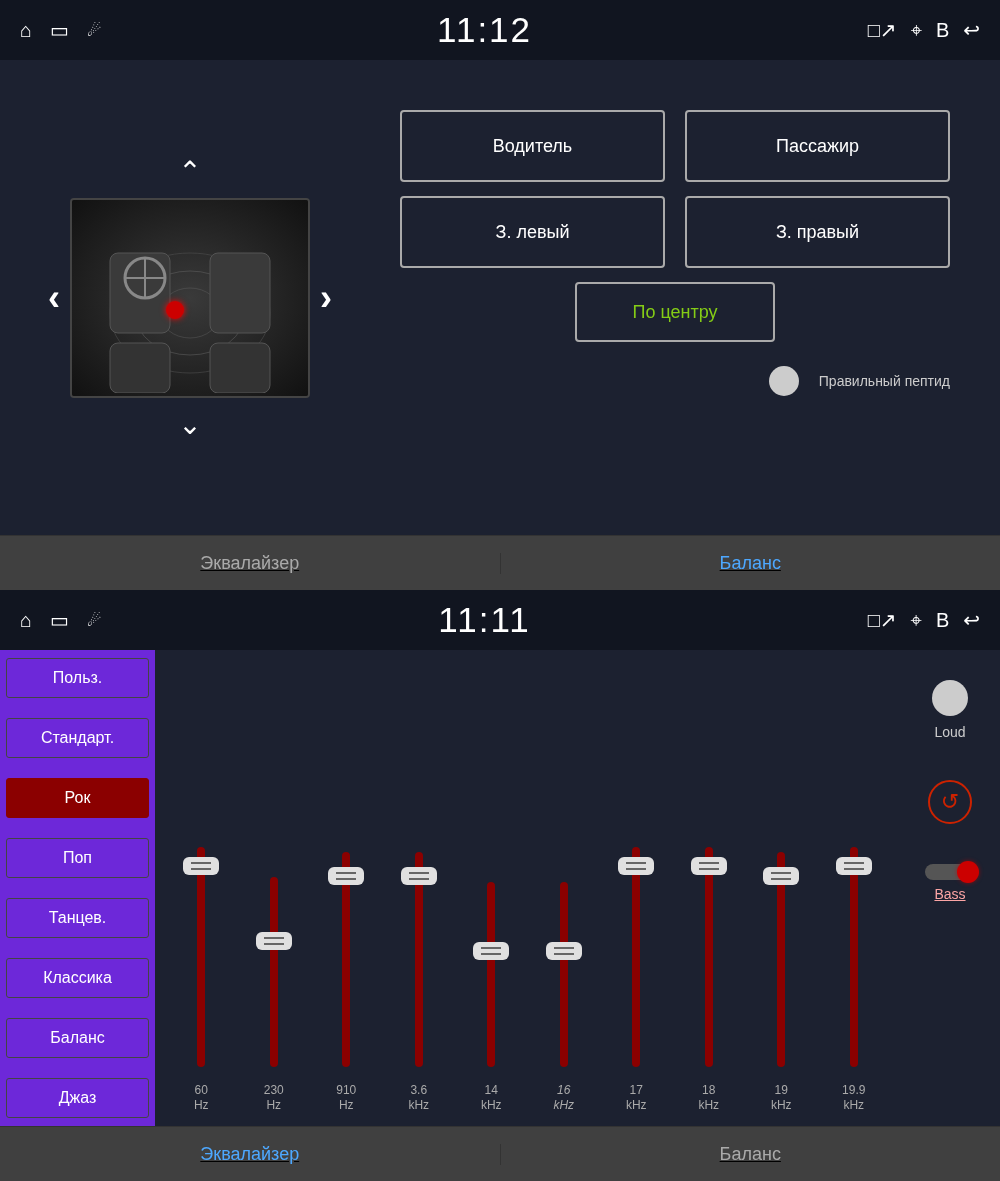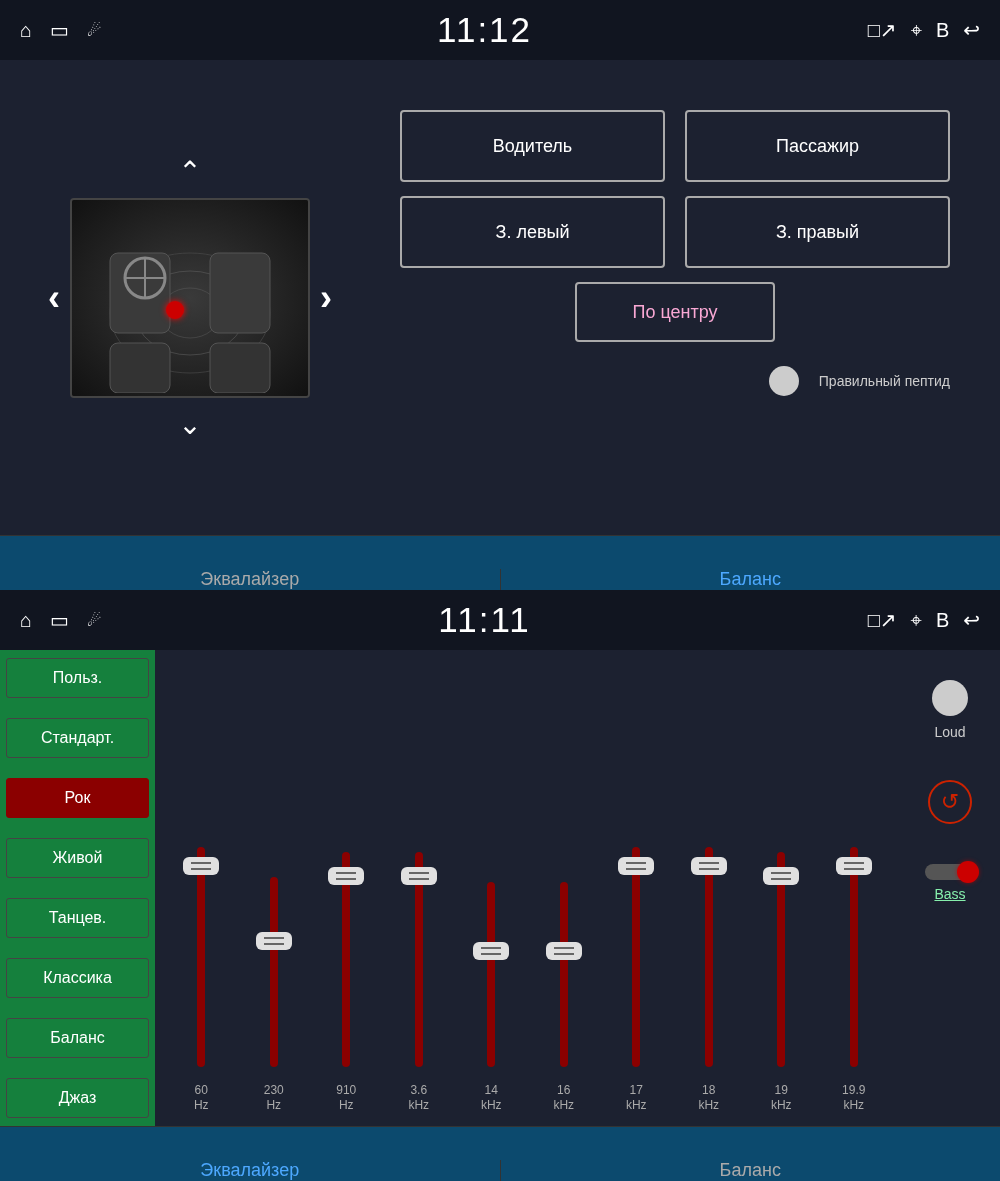--- a/index.html
+++ b/index.html
@@ -155,21 +155,21 @@
     .center-btn-row {
       display: flex;
       justify-content: center;
     }
 
     .center-btn {
       width: 200px;
       height: 60px;
       background: transparent;
       border: 2px solid #aaa;
-      color: #f9a8d4;
+      color: #84cc16;
       font-size: 18px;
       border-radius: 4px;
       cursor: pointer;
       display: flex;
       align-items: center;
       justify-content: center;
     }
 
     .toggle-area {
       display: flex;
@@ -187,24 +187,25 @@
     }
 
     .toggle-label {
       color: #ccc;
       font-size: 14px;
     }
 
     
     .tab-bar {
       height: 55px;
-      background: #0c4a6e;
-      display: flex;
-      align-items: flex-end;
+      background: #404040;
+      display: flex;
+      align-items: center;
       border-top: 1px solid #333;
+      text-decoration: underline;
     }
 
     .tab-item {
       flex: 1;
       display: flex;
       align-items: center;
       justify-content: center;
       color: #aaa;
       font-size: 18px;
       cursor: pointer;
@@ -231,21 +232,21 @@
     .eq-main {
       flex: 1;
       display: flex;
       flex-direction: row;
       overflow: hidden;
     }
 
     
     .preset-list {
       width: 155px;
-      background: #15803d;
+      background: #6d28d9;
       display: flex;
       flex-direction: column;
       padding: 8px 6px;
       gap: 20px;
     }
 
     .preset-item {
       height: 52px;
       display: flex;
       align-items: center;
@@ -402,21 +403,21 @@
       height: 22px;
       background: #cc0000;
       border-radius: 50%;
       position: absolute;
       right: -4px;
       top: -3px;
       box-shadow: 0 0 4px rgba(200,0,0,0.6);
     }
 
     .bass-label {
-      color: #86efac;
+      color: #fca5a5;
       font-size: 14px;
       text-decoration: underline;
     }
 
     
     .freq-labels {
       display: flex;
       justify-content: space-around;
       padding: 0 0 12px 0;
     }
@@ -525,21 +526,21 @@
       <span class="icon-btn">↩</span>
     </div>
   </div>
 
   <div class="eq-main">
 
     <div class="preset-list" id="preset-list">
         <div class="preset-item">Польз.</div>
         <div class="preset-item">Стандарт.</div>
         <div class="preset-item active">Рок</div>
-        <div class="preset-item">Живой</div>
+        <div class="preset-item">Поп</div>
         <div class="preset-item">Танцев.</div>
         <div class="preset-item">Классика</div>
         <div class="preset-item">Баланс</div>
         <div class="preset-item">Джаз</div>
       </div>
 
     <div class="eq-sliders-area">
       <div class="sliders-container" id="sliders-container">
           <div class="slider-col">
             <div class="slider-track" style="height: 220px;">
@@ -591,21 +592,21 @@
               <div class="slider-thumb" style="top: 10px;"></div>
             </div>
           </div>
         </div>
       <div class="freq-labels" id="freq-labels">
           <div class="slider-label" style="flex: 1 1 0%; text-align: center;">60<br>Hz</div>
           <div class="slider-label" style="flex: 1 1 0%; text-align: center;">230<br>Hz</div>
           <div class="slider-label" style="flex: 1 1 0%; text-align: center;">910<br>Hz</div>
           <div class="slider-label" style="flex: 1 1 0%; text-align: center;">3.6<br>kHz</div>
           <div class="slider-label" style="flex: 1 1 0%; text-align: center;">14<br>kHz</div>
-          <div class="slider-label" style="flex: 1 1 0%; text-align: center;">16<br>kHz</div>
+          <div class="slider-label" style="flex: 1 1 0%; text-align: center; font-style: italic;">16<br>kHz</div>
           <div class="slider-label" style="flex: 1 1 0%; text-align: center;">17<br>kHz</div>
           <div class="slider-label" style="flex: 1 1 0%; text-align: center;">18<br>kHz</div>
           <div class="slider-label" style="flex: 1 1 0%; text-align: center;">19<br>kHz</div>
           <div class="slider-label" style="flex: 1 1 0%; text-align: center;">19.9<br>kHz</div>
         </div>
     </div>
 
     <div class="eq-right-controls">
       <div class="loud-toggle">
         <div class="loud-circle"></div>

